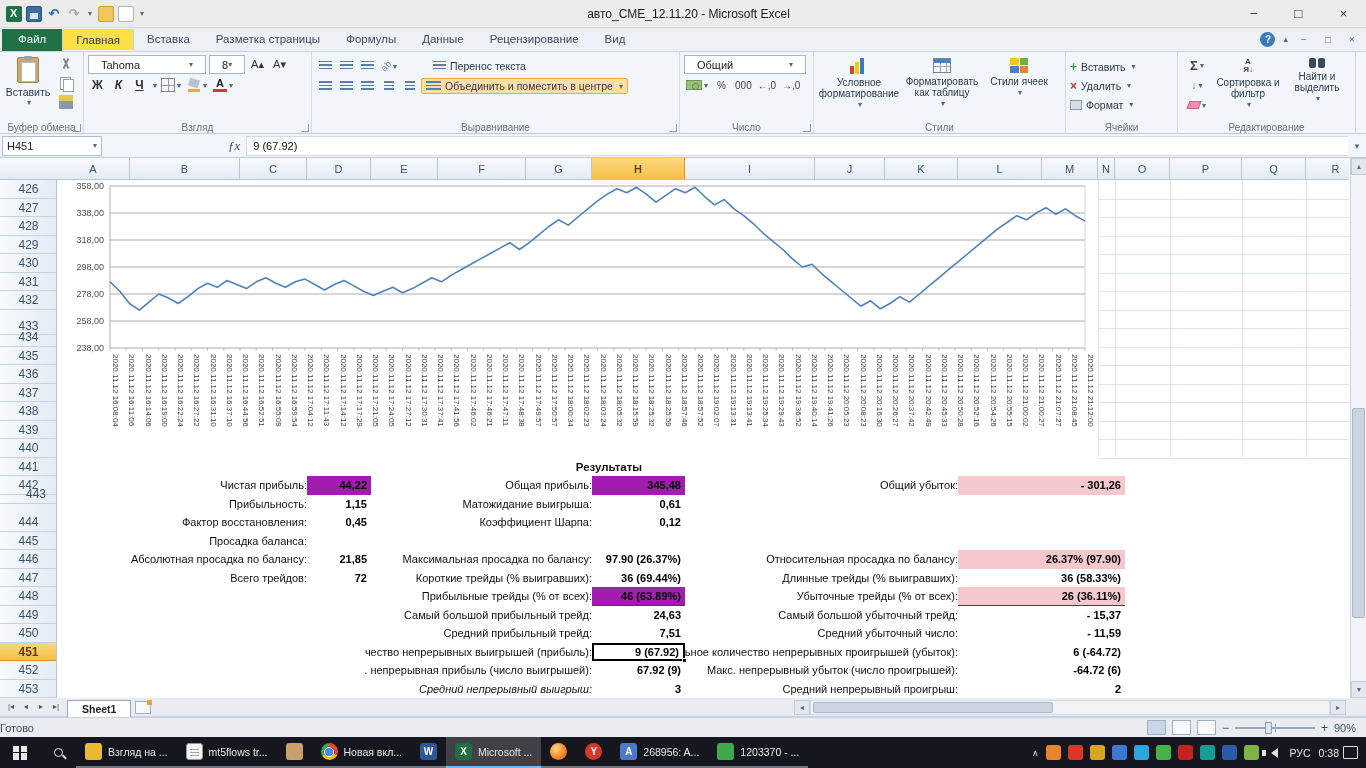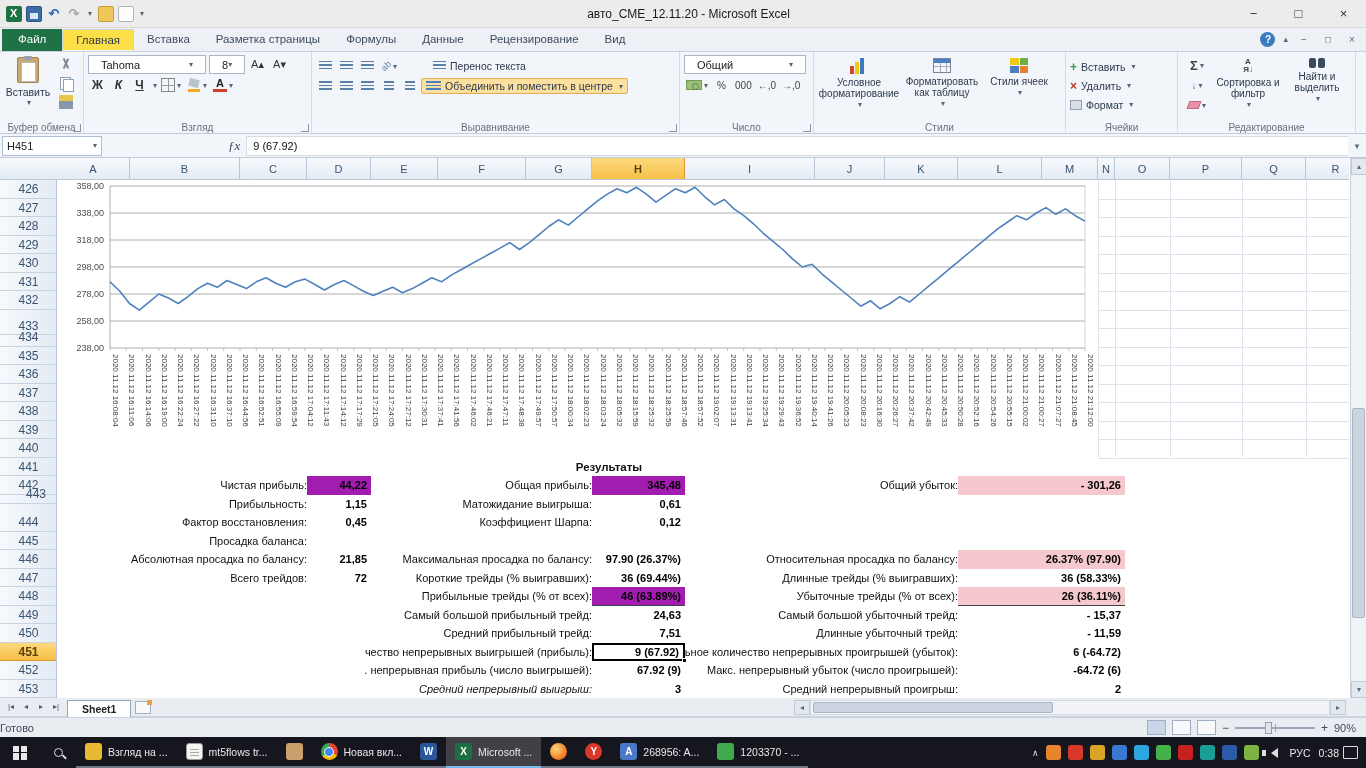--- a/index.html
+++ b/index.html
@@ -752,21 +752,21 @@
       <div class="res-label" style="top: 476px; left: 528px; width: 430px;">Общий убыток:</div>
       <div class="res-value hl-pink" style="top: 476px; left: 958px; width: 167px;">- 301,26</div>
       <div class="res-label" style="top: 550px; left: 528px; width: 430px;">Относительная просадка по балансу:</div>
       <div class="res-value hl-pink" style="top: 550px; left: 958px; width: 167px;">26.37% (97.90)</div>
       <div class="res-label" style="top: 568.5px; left: 528px; width: 430px;">Длинные трейды (% выигравших):</div>
       <div class="res-value" style="top: 568.5px; left: 958px; width: 167px;">36 (58.33%)</div>
       <div class="res-label" style="top: 587px; left: 528px; width: 430px;">Убыточные трейды (% от всех):</div>
       <div class="res-value hl-pink ul" style="top: 587px; left: 958px; width: 167px;">26 (36.11%)</div>
       <div class="res-label" style="top: 605.5px; left: 528px; width: 430px;">Самый большой убыточный трейд:</div>
       <div class="res-value" style="top: 605.5px; left: 958px; width: 167px;">- 15,37</div>
-      <div class="res-label" style="top: 624px; left: 528px; width: 430px;">Длинные убыточный трейд:</div>
+      <div class="res-label" style="top: 624px; left: 528px; width: 430px;">Средний убыточный число:</div>
       <div class="res-value" style="top: 624px; left: 958px; width: 167px;">- 11,59</div>
       <div class="res-label" style="top: 642.5px; left: 528px; width: 430px;">льное количество непрерывных проигрышей (убыток):</div>
       <div class="res-value" style="top: 642.5px; left: 958px; width: 167px;">6 (-64.72)</div>
       <div class="res-label" style="top: 661px; left: 528px; width: 430px;">Макс. непрерывный убыток (число проигрышей):</div>
       <div class="res-value" style="top: 661px; left: 958px; width: 167px;">-64.72 (6)</div>
       <div class="res-label" style="top: 679.5px; left: 528px; width: 430px;">Средний непрерывный проигрыш:</div>
       <div class="res-value" style="top: 679.5px; left: 958px; width: 167px;">2</div>
     </div>
 
   <div class="vscroll">

